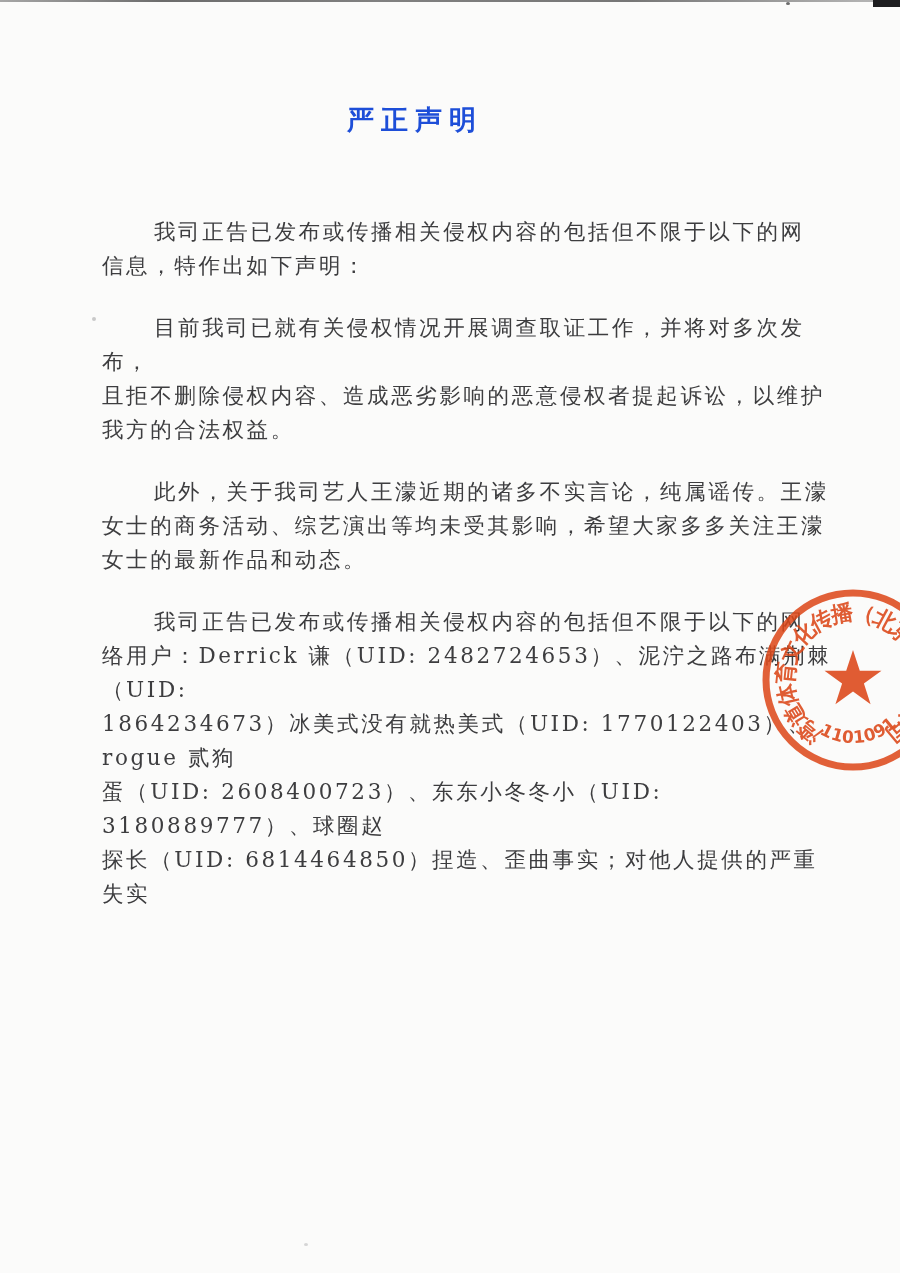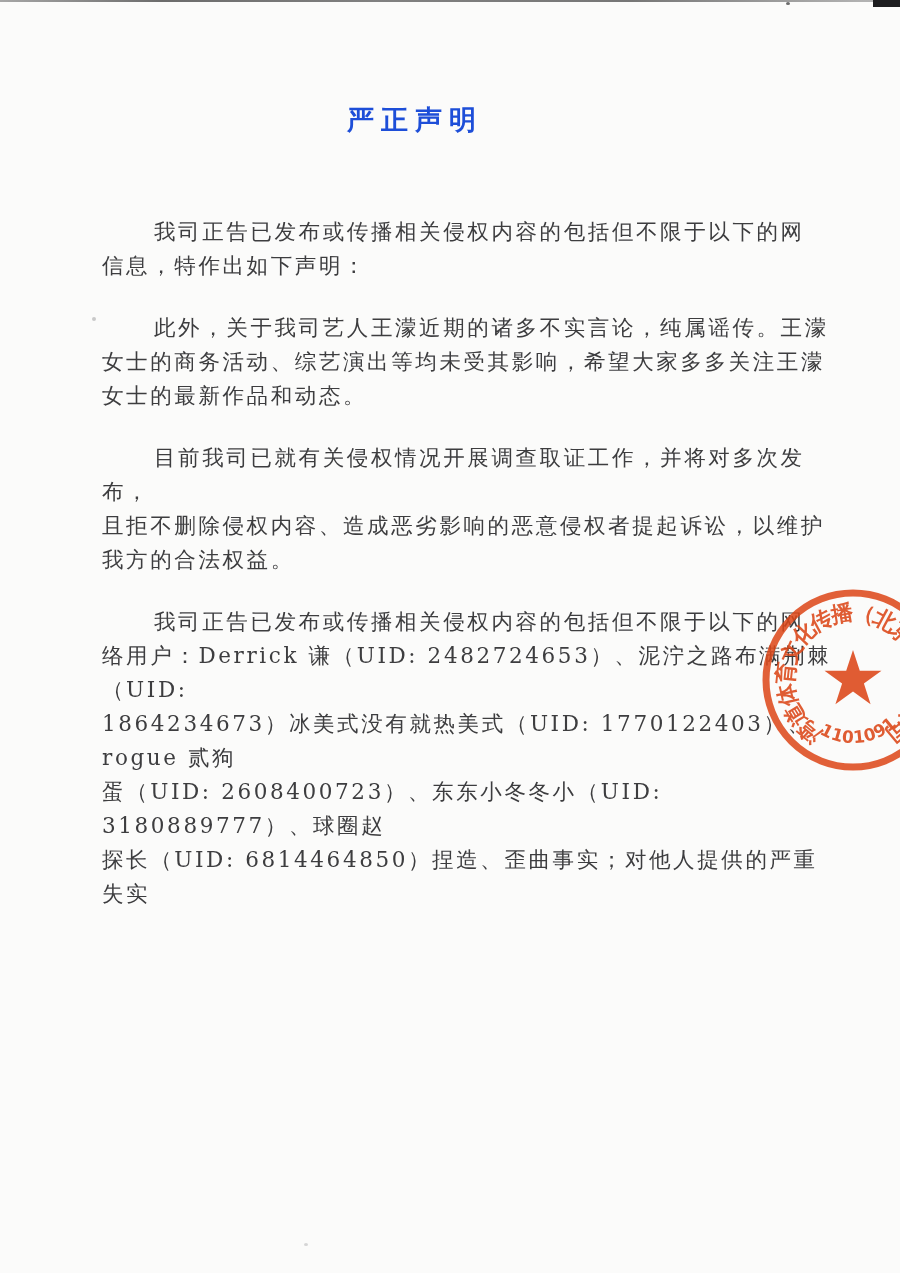--- a/index.html
+++ b/index.html
@@ -90,26 +90,26 @@
 <div class="scan-top-line"></div>
 <div class="scan-corner-block"></div>
 <div class="speck speck-a"></div>
 <div class="speck speck-b"></div>
 <div class="speck speck-c"></div>
 
 <div class="doc">
   <div class="doc-title">严正声明</div>
   <div class="para">我司正告已发布或传播相关侵权内容的包括但不限于以下的网
 信息，特作出如下声明：</div>
+  <div class="para">目前我司已就有关侵权情况开展调查取证工作，并将对多次发布，
+且拒不删除侵权内容、造成恶劣影响的恶意侵权者提起诉讼，以维护
+我方的合法权益。</div>
   <div class="para">此外，关于我司艺人王濛近期的诸多不实言论，纯属谣传。王濛
 女士的商务活动、综艺演出等均未受其影响，希望大家多多关注王濛
 女士的最新作品和动态。</div>
-  <div class="para">目前我司已就有关侵权情况开展调查取证工作，并将对多次发布，
-且拒不删除侵权内容、造成恶劣影响的恶意侵权者提起诉讼，以维护
-我方的合法权益。</div>
   <div class="para">我司正告已发布或传播相关侵权内容的包括但不限于以下的网
 络用户：Derrick 谦（UID: 2482724653）、泥泞之路布满荆棘（UID:
 1864234673）冰美式没有就热美式（UID: 1770122403）、rogue 贰狗
 蛋（UID: 2608400723）、东东小冬冬小（UID: 3180889777）、球圈赵
 探长（UID: 6814464850）捏造、歪曲事实；对他人提供的严重失实</div>
 </div>
 
 <div class="seal-wrap">
   <svg id="seal-svg" width="204" height="204" viewBox="-102 -102 204 204">
       <circle r="87" class="seal-ring" stroke="#dc4718" stroke-width="7" opacity="0.92"></circle>

